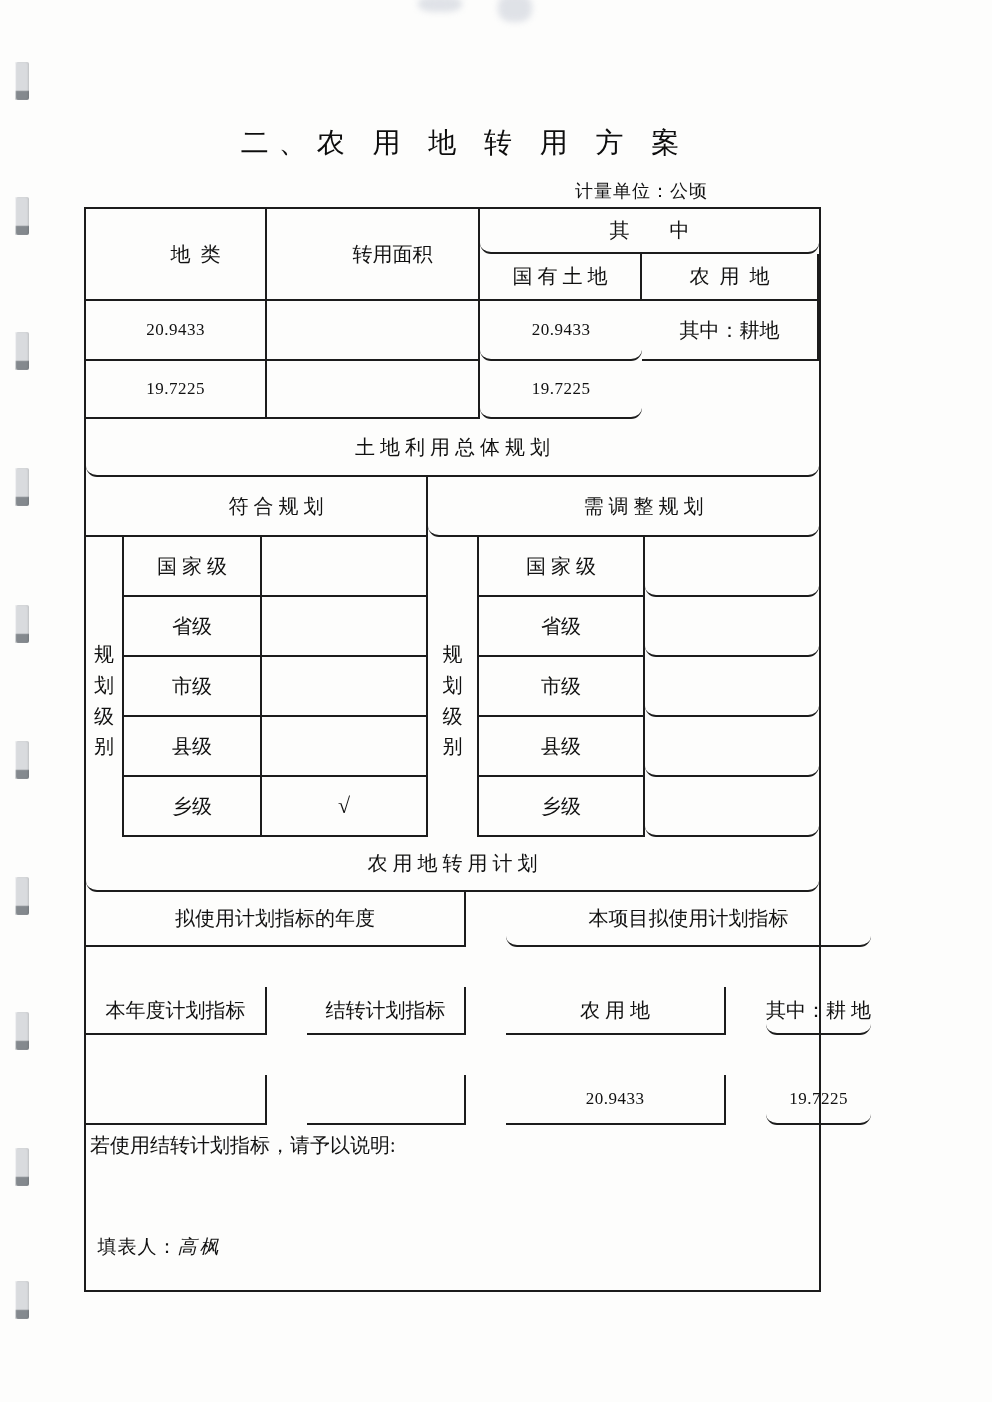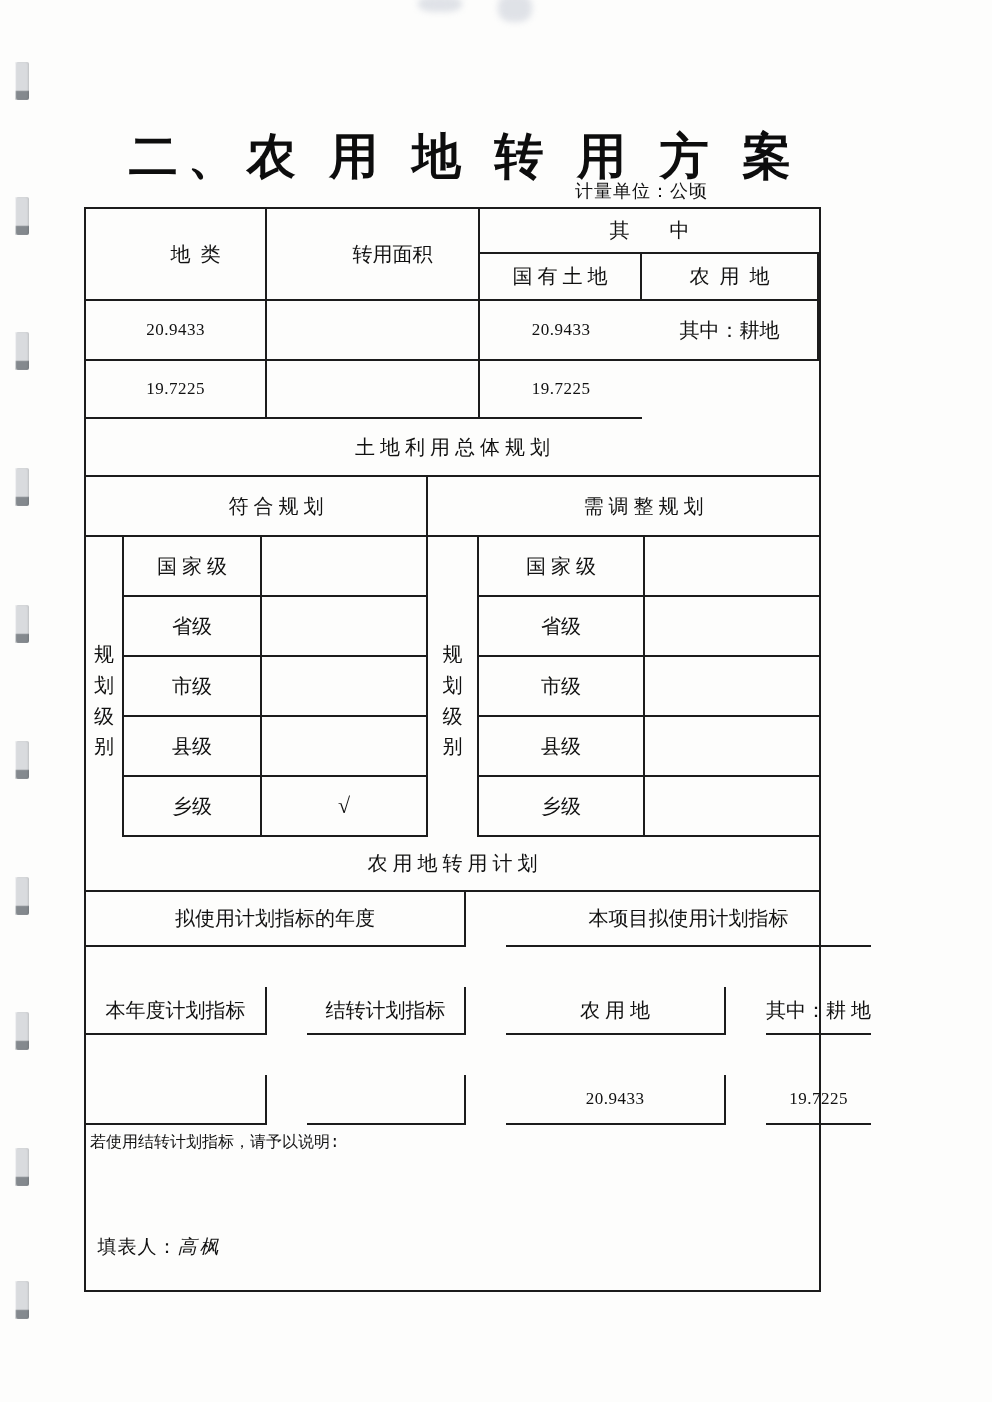--- a/index.html
+++ b/index.html
@@ -25,21 +25,21 @@
   }
   .smudge{position:absolute;filter:blur(3px);opacity:.45;border-radius:40%;background:#bcc2cf;}
   .smudge.s1{left:418px;top:-4px;width:44px;height:16px;}
   .smudge.s2{left:498px;top:-6px;width:34px;height:28px;}
 
   
   .title{
     position:absolute;top:124px;left:0;width:930px;
     text-align:center;
     font-family:"Liberation Sans","DejaVu Sans",sans-serif;
-    font-weight:bold;font-size:49px;letter-spacing:10px;
+    font-weight:normal;font-size:28px;letter-spacing:10px;
     color:#0d0d0d;white-space:pre;
   }
   .unit{
     position:absolute;top:179px;left:575px;
     font-size:18px;letter-spacing:1px;white-space:pre;
   }
 
   
   .form-table{
     position:absolute;left:84px;top:207px;width:737px;
@@ -47,21 +47,21 @@
     background:transparent;
   }
   .sec{display:grid;}
   .cell{
     display:flex;align-items:center;justify-content:center;
     border-right:2px solid var(--ln);
     border-bottom:2px solid var(--ln);
     font-size:20px;white-space:pre;text-align:center;
     line-height:1.25;
   }
-  .cell.nr{border-right:none;}
+  .cell.nr{border-right:none;border-radius:11px;}
   .cell.nb{border-bottom:none;}
   .cell.left{justify-content:flex-start;}
   .num{font-size:17px;letter-spacing:.5px;}
 
   .sec-top{grid-template-columns:181px 213px 162px 1fr;grid-template-rows:45px 47px 60px 58px;}
   .sec-plan-title{grid-template-columns:1fr;grid-template-rows:58px;}
   .sec-planning{grid-template-columns:38px 138px 166px 51px 166px 1fr;grid-template-rows:60px repeat(5,60px);}
   .sec-convtitle{grid-template-columns:1fr;grid-template-rows:55px;}
   .sec-conv{grid-template-columns:181px 159px 220px 1fr;grid-template-rows:55px 48px 50px;gap:40px;}
   .sec-note{grid-template-columns:1fr;grid-template-rows:165px;}
@@ -71,21 +71,21 @@
   .span3c{grid-column:span 3;padding-left:40px;}
   .span5r{grid-row:span 5;}
 
   .v-label{
     writing-mode:vertical-lr;text-orientation:upright;
     letter-spacing:1.55em;font-size:20px;
     padding-top:6px;
   }
   .note-cell{
     align-items:flex-start;justify-content:flex-start;
-    padding:8px 4px;font-size:16px;font-family:Liberation Mono, monospace;
+    padding:8px 4px;font-size:20px;
   }
   .check{font-size:22px;}
 
   .filler{
     position:absolute;left:86px;top:1212px;font-size:19px;letter-spacing:1px;white-space:pre;
   }
   .filler .name{font-style:italic;letter-spacing:3px;}
 </style>
 </head>
 <body>

